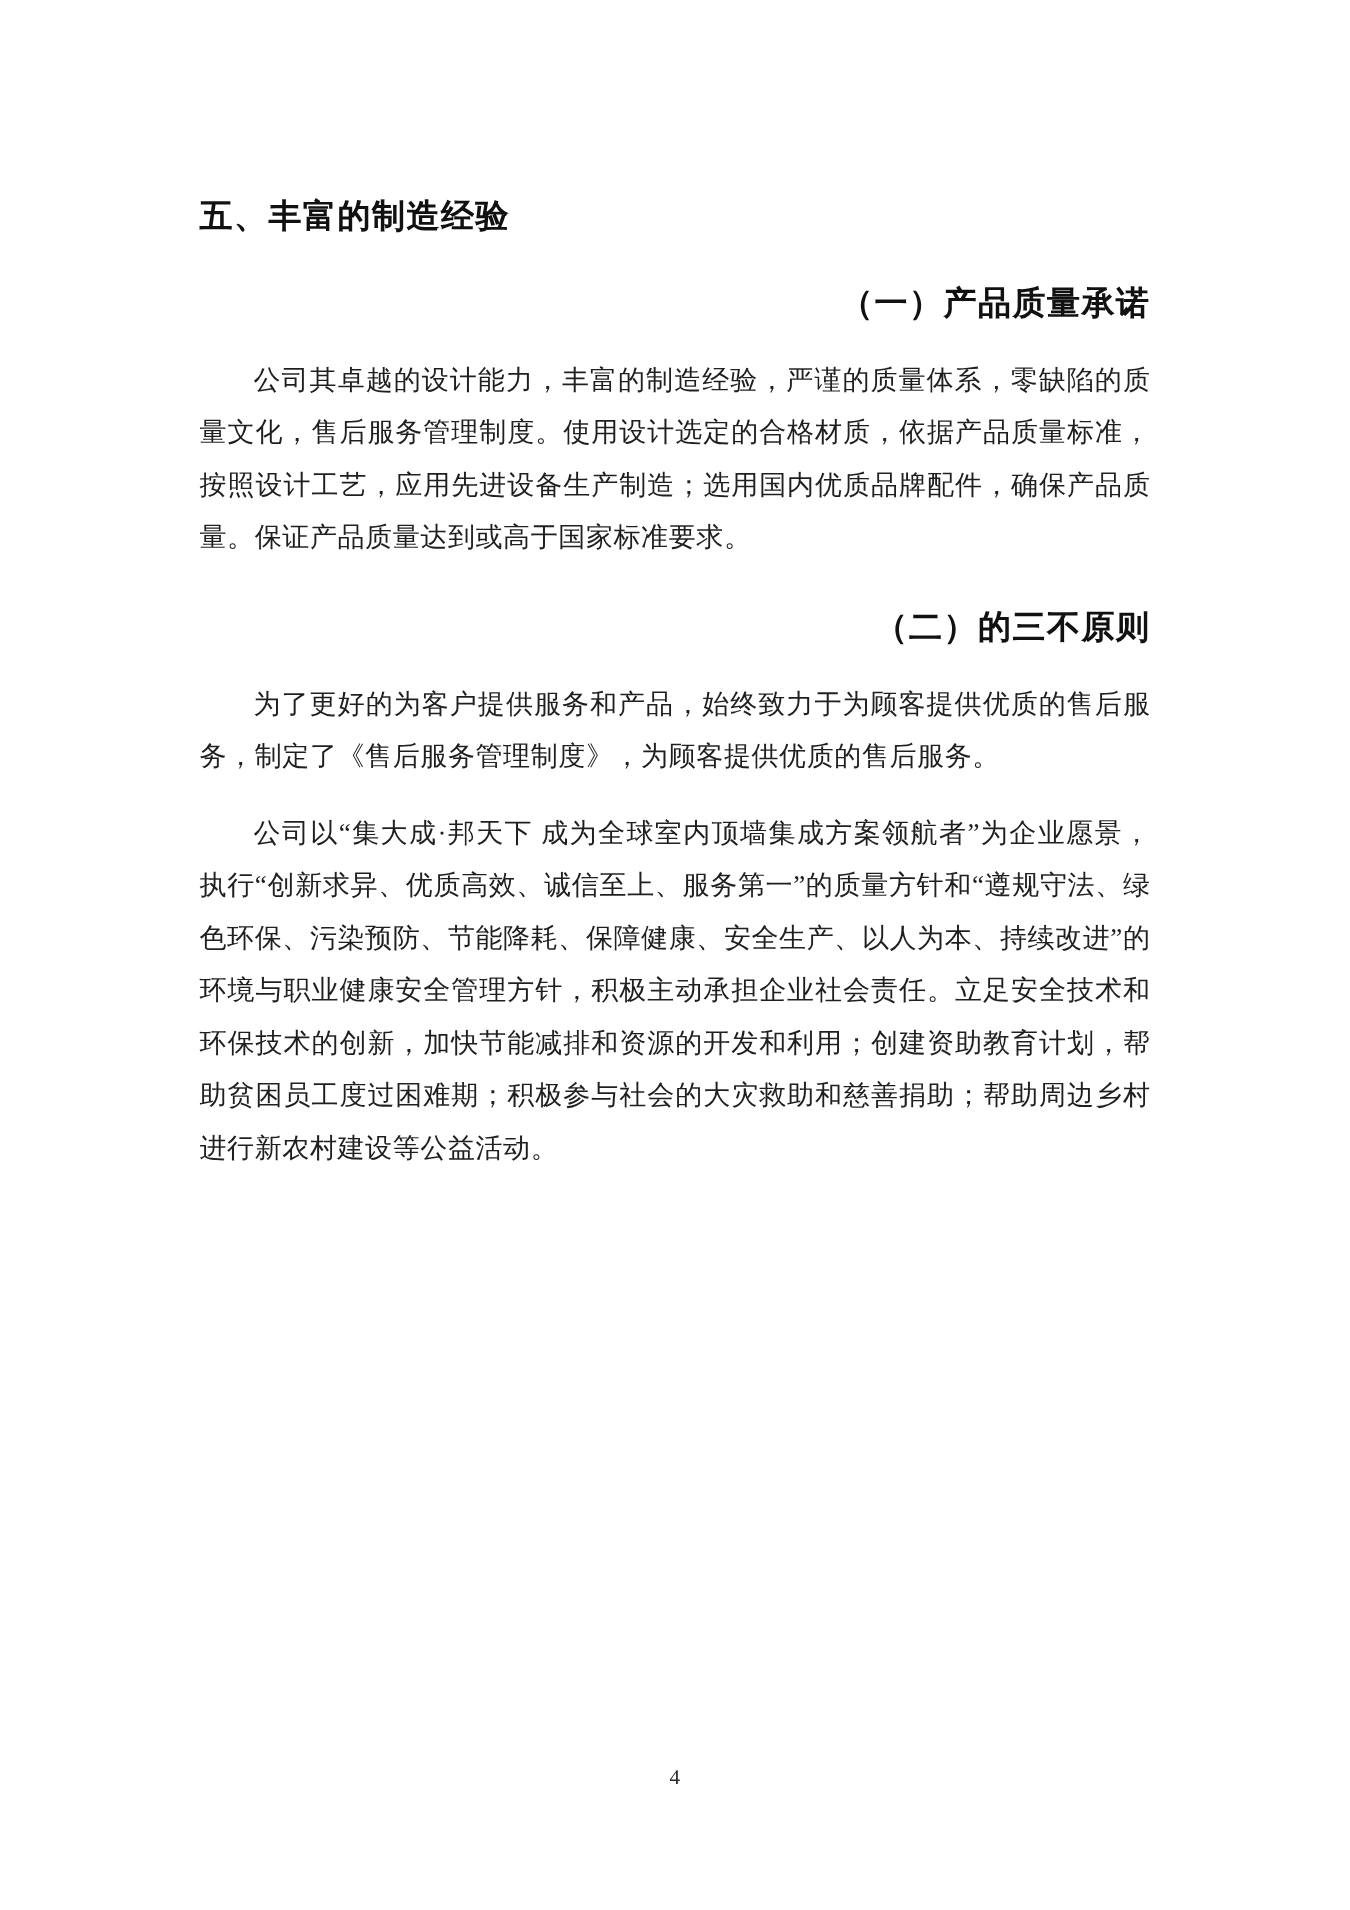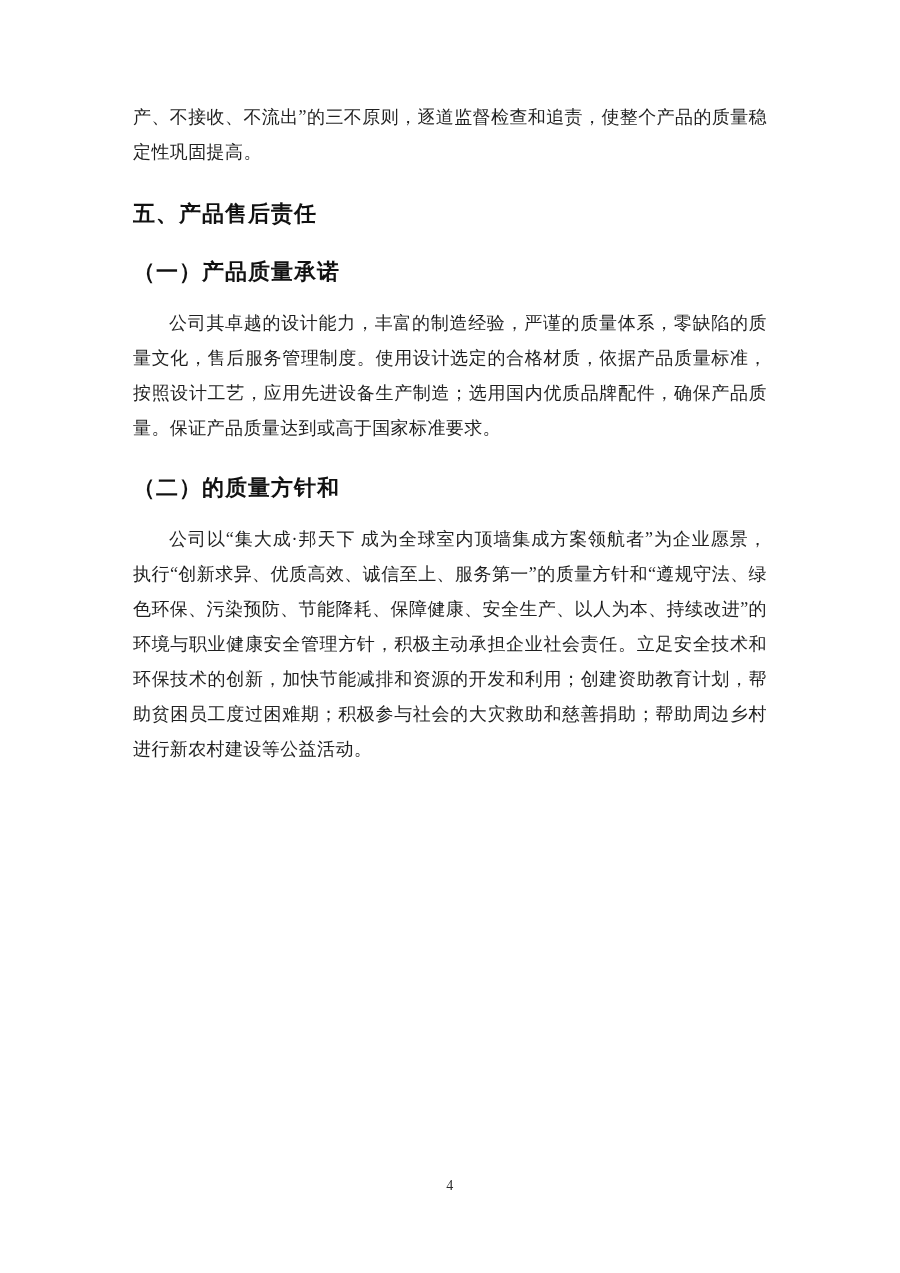--- a/index.html
+++ b/index.html
@@ -51,51 +51,52 @@
     letter-spacing: 1px;
   }
   .heading-2 {
     font-family: "Liberation Sans", "DejaVu Sans", sans-serif;
     font-size: 22px;
     line-height: 32px;
     font-weight: 700;
     color: #111111;
     margin: 26px 0 18px 0;
     letter-spacing: 1px;
+    text-align: right;
   }
   .footer {
     position: absolute;
     left: 0;
     top: 1176px;
     width: 900px;
     text-align: center;
   }
   .page-number {
     font-size: 14px;
     color: #2a2a2a;
     letter-spacing: 0.5px;
   }
 </style>
 </head>
 <body>
 
 <div class="page">
   <div class="content">
 
-    <p class="para continuation">产、不接收、不流出”的三不原则，逐道监督检查和追责，使整个产品的质量稳定性巩固提高。</p>
 
 
-    <h2 class="heading-1">五、产品售后责任</h2>
+    <h2 class="heading-1">五、丰富的制造经验</h2>
 
     <h3 class="heading-2">（一）产品质量承诺</h3>
 
     <p class="para">公司其卓越的设计能力，丰富的制造经验，严谨的质量体系，零缺陷的质量文化，售后服务管理制度。使用设计选定的合格材质，依据产品质量标准，按照设计工艺，应用先进设备生产制造；选用国内优质品牌配件，确保产品质量。保证产品质量达到或高于国家标准要求。</p>
 
-    <h3 class="heading-2">（二）的质量方针和</h3>
+    <h3 class="heading-2">（二）的三不原则</h3>
 
+    <p class="para">为了更好的为客户提供服务和产品，始终致力于为顾客提供优质的售后服务，制定了《售后服务管理制度》，为顾客提供优质的售后服务。</p>
 
 
     <p class="para">公司以“集大成·邦天下 成为全球室内顶墙集成方案领航者”为企业愿景，执行“创新求异、优质高效、诚信至上、服务第一”的质量方针和“遵规守法、绿色环保、污染预防、节能降耗、保障健康、安全生产、以人为本、持续改进”的环境与职业健康安全管理方针，积极主动承担企业社会责任。立足安全技术和环保技术的创新，加快节能减排和资源的开发和利用；创建资助教育计划，帮助贫困员工度过困难期；积极参与社会的大灾救助和慈善捐助；帮助周边乡村进行新农村建设等公益活动。</p>
 
   </div>
 
   <div class="footer">
     <span class="page-number">4</span>
   </div>
 </div>

